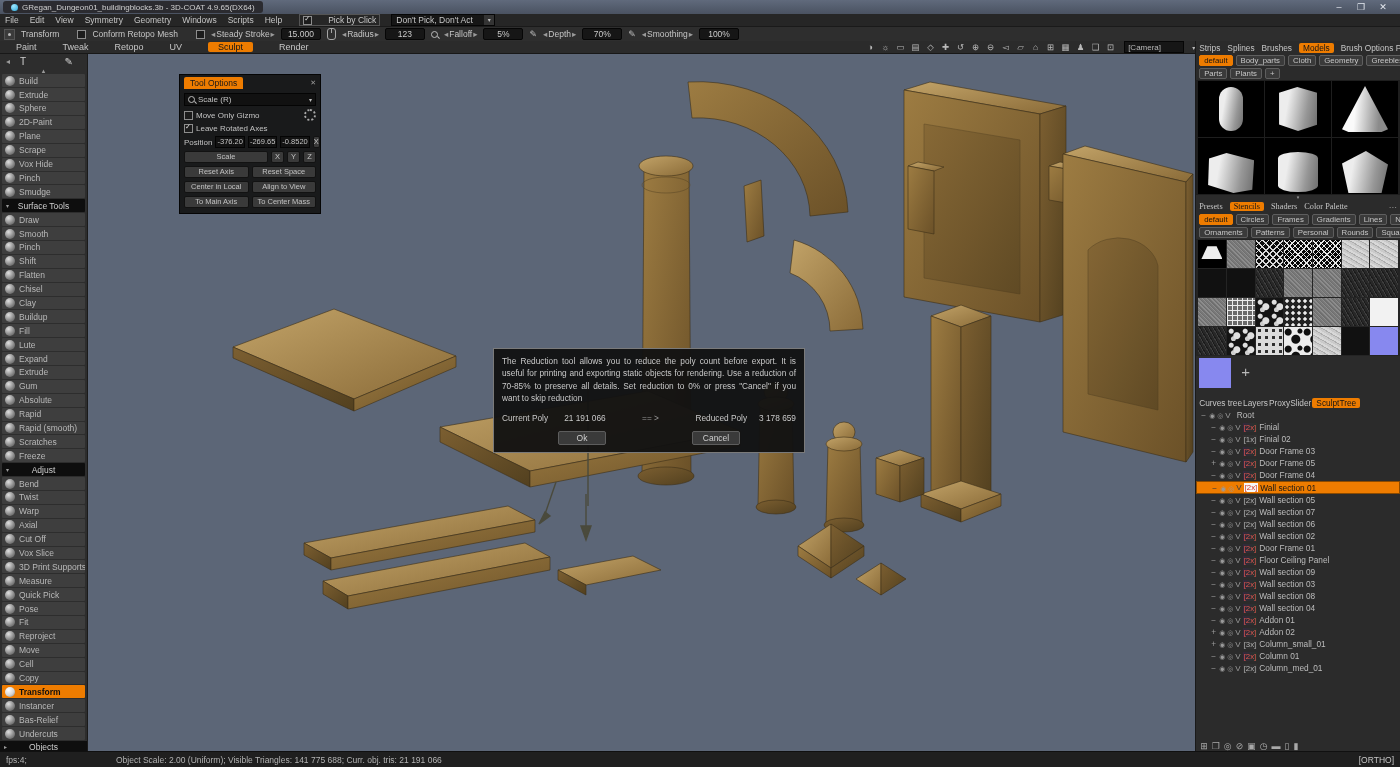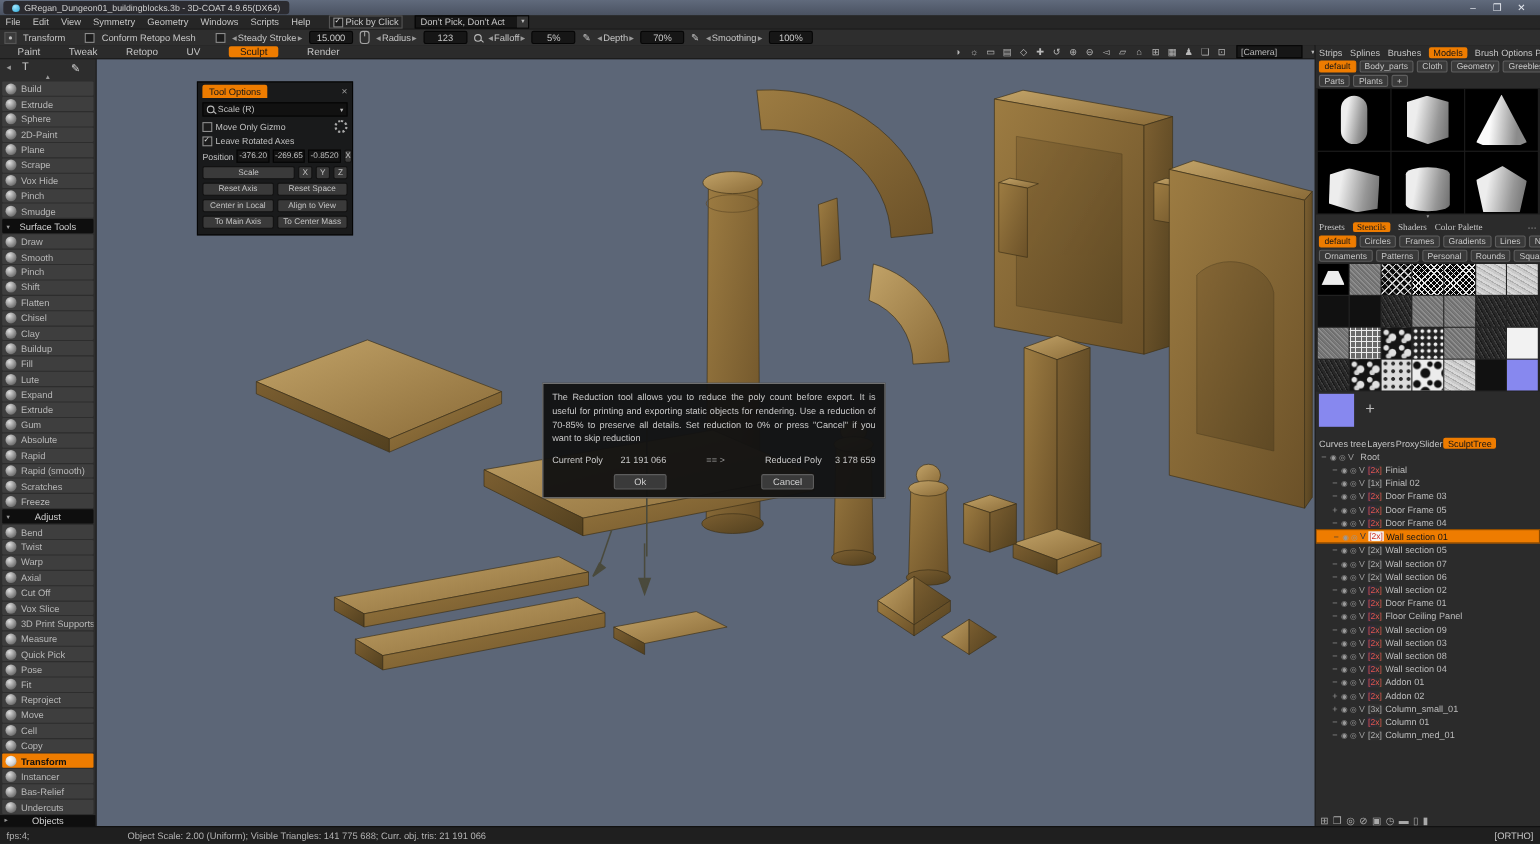--- a/index.html
+++ b/index.html
@@ -6,21 +6,21 @@
   .app{position:relative;width:1400px;height:767px;background:#2b2b2b;overflow:hidden;color:#c6c6c6;font-size:9px;-webkit-font-smoothing:antialiased;}
   
   .titlebar{height:14px;background:linear-gradient(#606a7c,#4a5261);display:flex;align-items:center;padding-left:3px;}
   .title-pill{display:flex;align-items:center;gap:4px;background:#2b2b30;border-radius:3px;height:12px;padding:0 8px;color:#cfcfcf;font-size:8px;}
   .appicon{width:7px;height:7px;border-radius:50%;background:radial-gradient(circle at 35% 30%,#9fe7ff,#2aa7d8);}
   .wincontrols{margin-left:auto;display:flex;gap:8px;margin-right:10px;color:#e4e8ef;font-size:9px;}
   .wincontrols span{width:14px;text-align:center;cursor:default;}
   
   .menubar{height:12px;background:#262626;display:flex;align-items:center;gap:11px;padding-left:5px;font-size:8.5px;border-bottom:1px solid #1a1a1a;}
   .menubar .mitem{color:#c6c6c6;}
-  .pickbox{display:flex;align-items:center;gap:2px;border:1px solid #555;padding:0 3px;height:10px;margin-left:6px;}
+  .pickbox{display:flex;align-items:center;gap:16px;border:1px solid #555;padding:0 3px;height:10px;margin-left:6px;}
   .cb{width:7px;height:7px;border:1px solid #8d8d8d;background:#1c1c1c;position:relative;display:inline-block;}
   .cb.on::after{content:"✓";position:absolute;left:0;top:-2px;font-size:7px;color:#ddd;}
   .dropdown{display:flex;align-items:center;background:#161616;border:1px solid #060606;height:10px;padding-left:4px;min-width:98px;position:relative;}
   .dropdown .caret{margin-left:auto;background:#343434;height:100%;width:10px;text-align:center;font-size:6px;line-height:10px;color:#bbb;}
   
   .toolbar{height:14px;background:#2e2e2e;display:flex;align-items:center;gap:6px;padding-left:4px;font-size:8.5px;border-bottom:1px solid #141414;}
   .dotbtn{width:9px;height:9px;background:#3b3b3b;border:1px solid #555;display:inline-flex;align-items:center;justify-content:center;}
   .dotbtn::after{content:"";width:3px;height:3px;border-radius:50%;background:#bbb;}
   .tfv{background:#161616;border:1px solid #060606;color:#c9c9c9;padding:0 3px;min-width:32px;text-align:center;font-size:8.5px;height:10px;line-height:10px;border-radius:2px;}
   .arrlab::before{content:"◂";margin-right:1px;color:#9a9a9a;}
@@ -44,21 +44,21 @@
   .sbtop{height:18px;display:flex;align-items:center;gap:10px;padding:0 6px;color:#cfcfcf;font-size:10px;}
   .sbscroll{text-align:center;font-size:6px;color:#9a9a9a;height:6px;line-height:5px;}
   .toollist{flex:1;display:flex;flex-direction:column;}
   .srow{height:12.9px;margin:0 2px 1px 2px;background:#3e3e3e;display:flex;align-items:center;gap:4px;padding-left:3px;border-radius:1px;color:#b9b9b9;font-size:8.5px;white-space:nowrap;overflow:hidden;}
   .srow .ticon{width:10px;height:10px;min-width:10px;border-radius:50%;background:radial-gradient(circle at 35% 30%,#e0e0e0,#8a8a8a 55%,#4a4a4a);}
   .srow.h{background:#0e0e0e;color:#cfcfcf;justify-content:center;padding-left:0;}
   .srow.h::before{content:"▾";position:absolute;left:4px;font-size:6px;color:#9a9a9a;}
   .srow{position:relative;}
   .srow.sel{background:#ee7c00;color:#101010;font-weight:bold;}
   .srow.sel .ticon{background:radial-gradient(circle at 35% 30%,#fff,#d5d5d5 55%,#777);}
-  .objhdr{margin-top:auto;height:13px;background:#0e0e0e;display:flex;justify-content:center;color:#cfcfcf;font-size:8.5px;position:relative;}
+  .objhdr{margin-top:auto;height:13px;background:#0e0e0e;display:flex;align-items:center;justify-content:center;color:#cfcfcf;font-size:8.5px;position:relative;}
   .objhdr::before{content:"▸";position:absolute;left:4px;font-size:6px;color:#9a9a9a;}
   .objhdr::after{content:"▾";position:absolute;left:50%;bottom:-6px;font-size:6px;color:#9a9a9a;}
   .viewport{flex:1;position:relative;background:#5c6677;overflow:hidden;}
   .viewport svg{position:absolute;left:0;top:0;}
   
   .toolopts{position:absolute;left:91px;top:20px;width:132px;background:rgba(20,20,20,0.93);border:1px solid #050505;padding:3px 4px 5px 4px;z-index:5;}
   .to-tab{position:relative;top:-1px;display:flex;align-items:center;}
   .to-tabchip{background:#ee7c00;color:#181818;font-size:8.5px;padding:1px 6px;border-radius:2px 2px 0 0;}
   .to-x{margin-left:auto;color:#9a9a9a;font-size:7px;}
   .to-row{display:flex;align-items:center;gap:3px;margin-top:3px;font-size:8px;color:#c2c2c2;}

